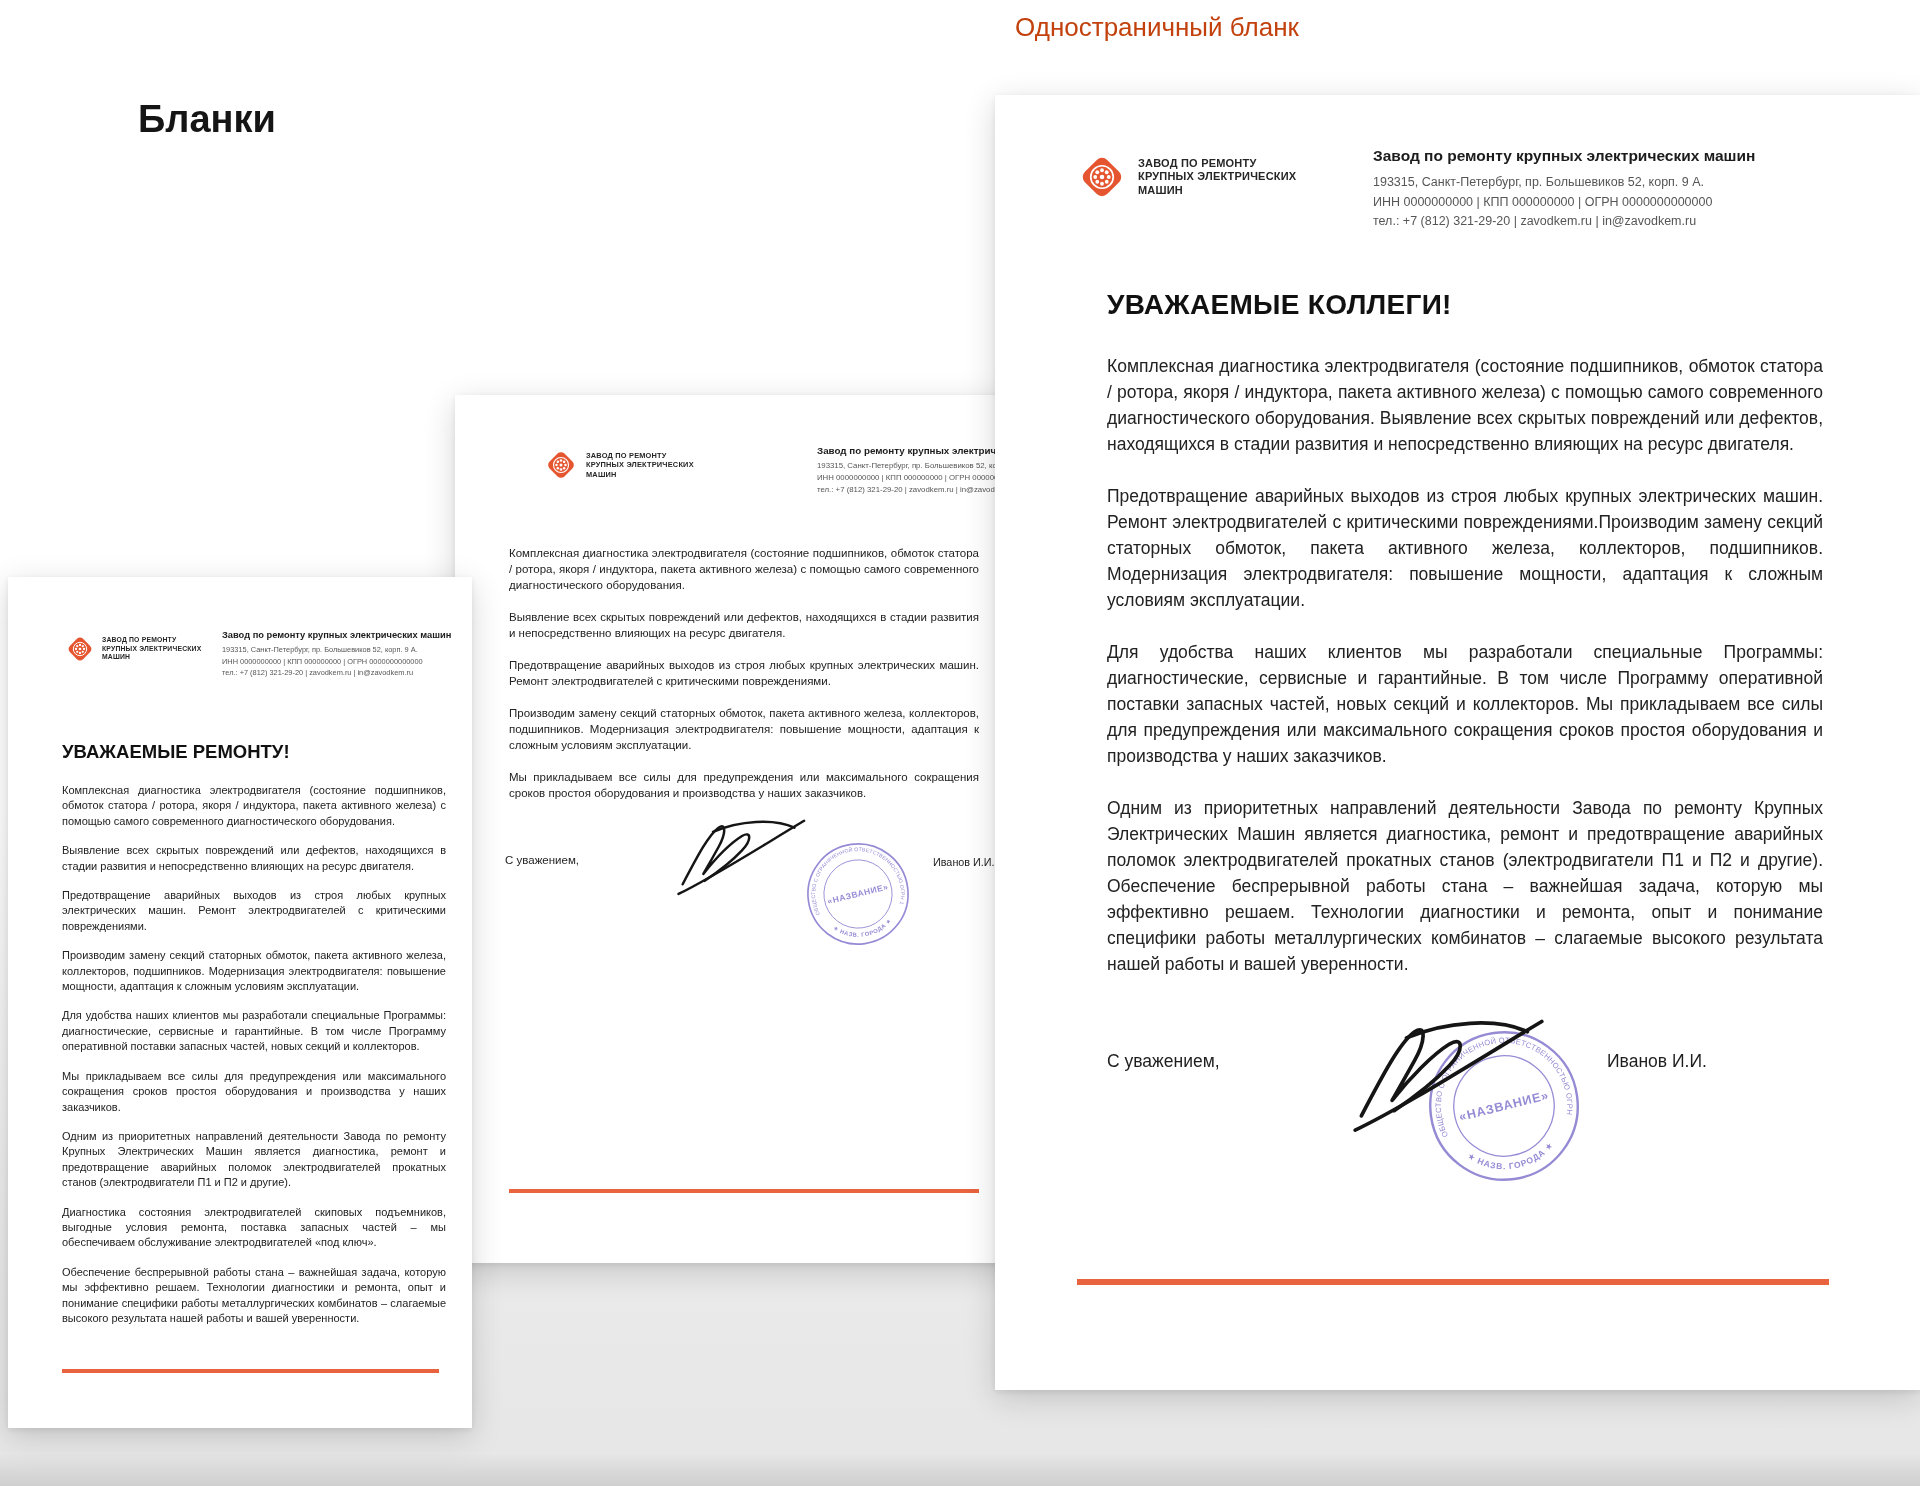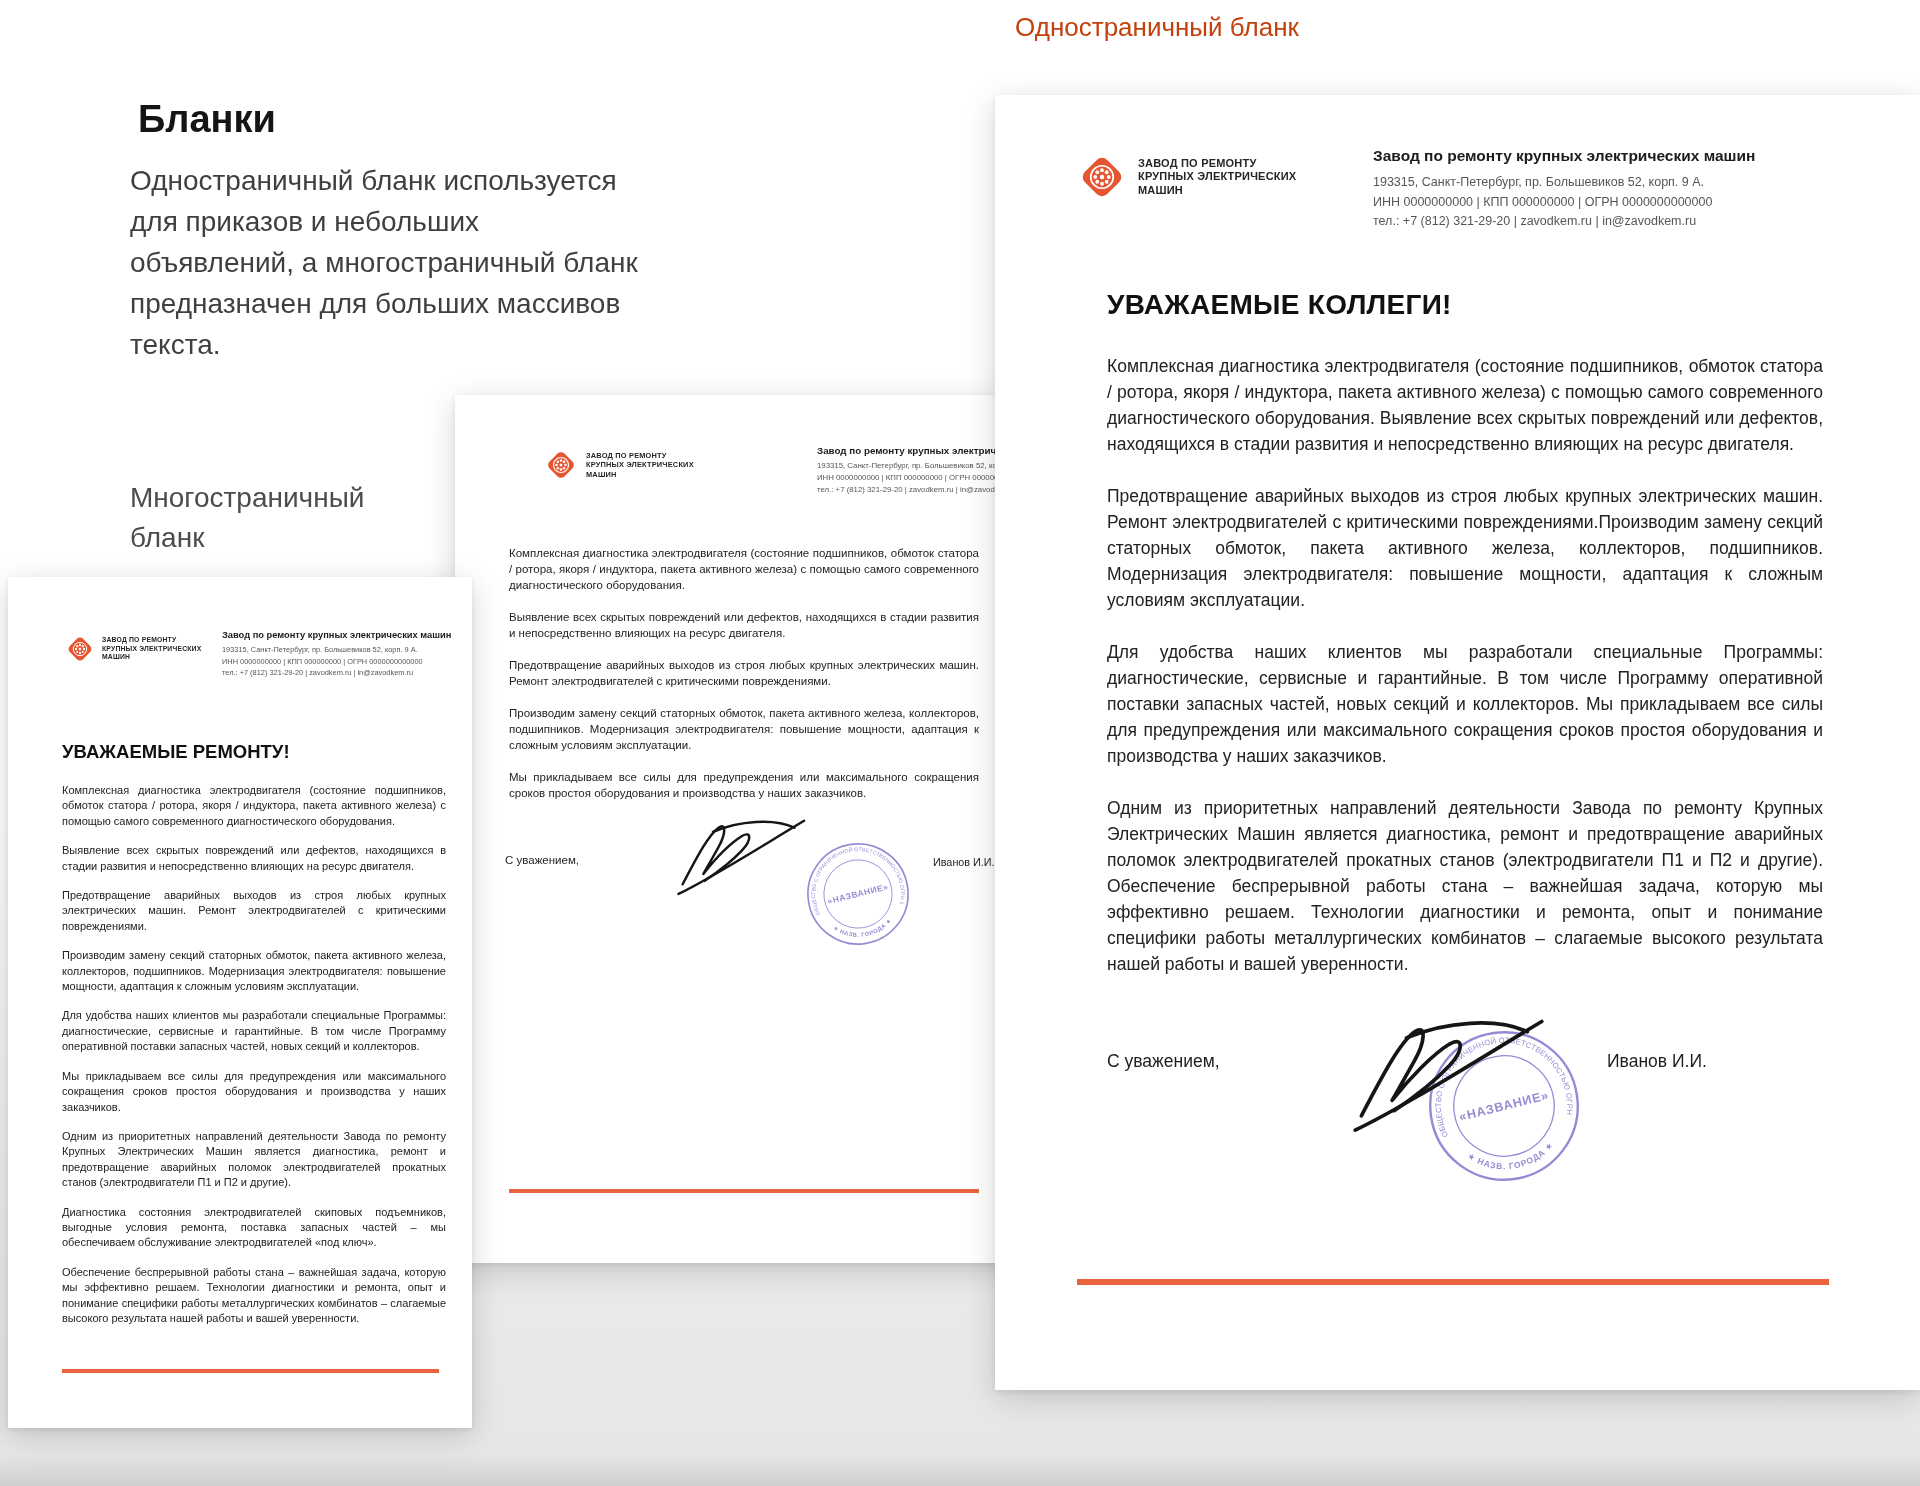--- a/index.html
+++ b/index.html
@@ -94,22 +94,20 @@
 </style>
 </head>
 <body>
 
 <div class="canvas">
 
   <div class="bottom-strip"></div>
 
   <div class="top-title">Одностраничный бланк</div>
   <h1 class="section-heading" style="margin:8px">Бланки</h1>
-  <div class="section-intro">Одностраничный бланк используется для приказов и небольших объявлений, а многостраничный бланк предназначен для больших массивов текста.</div>
-  <div class="multipage-label">Многостраничный бланк</div>
 
   <section class="doc doc-middle">
     <div class="logo">
       <svg viewBox="0 0 48 48">
         <rect class="lg-bg" x="10" y="10" width="28" height="28" rx="6.5" transform="rotate(45 24 24)"></rect>
         <circle class="lg-line" cx="24" cy="24" r="10"></circle>
         <circle class="lg-dot" cx="24" cy="24" r="2"></circle>
         <circle class="lg-dot" cx="30" cy="24" r="1.7"></circle>
           <circle class="lg-dot" cx="28.2" cy="28.2" r="1.7"></circle>
         <circle class="lg-dot" cx="24" cy="30" r="1.7"></circle>

